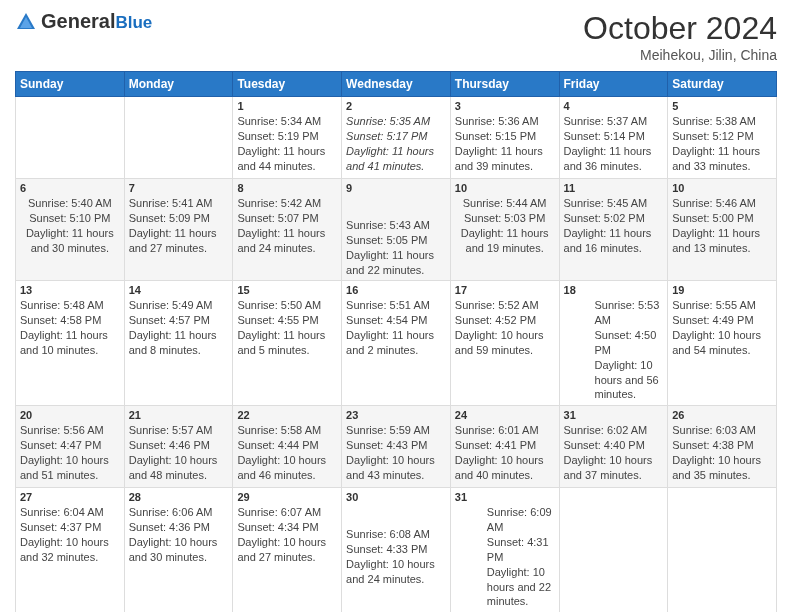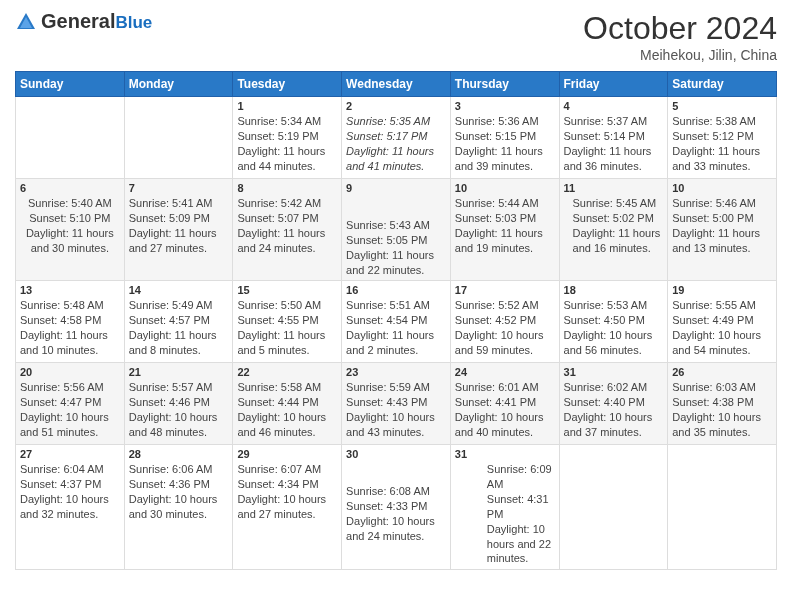--- a/index.html
+++ b/index.html
@@ -184,27 +184,27 @@
 Daylight: 11 hours and 24 minutes.</div>
           </td>
           <td>
             <span class="day-number">9</span>
             <div class="day-info" style="white-space: pre-line; margin-top: 24px;">Sunrise: 5:43 AM
 Sunset: 5:05 PM
 Daylight: 11 hours and 22 minutes.</div>
           </td>
           <td>
             <span class="day-number">10</span>
-            <div class="day-info" style="white-space: pre-line;">Sunrise: 5:44 AM
+            <div class="day-info" style="white-space: pre-line; text-align: center;">Sunrise: 5:44 AM
 Sunset: 5:03 PM
 Daylight: 11 hours and 19 minutes.</div>
           </td>
           <td>
             <span class="day-number">11</span>
-            <div class="day-info" style="white-space: pre-line; margin-left: 9px;">Sunrise: 5:45 AM
+            <div class="day-info" style="white-space: pre-line;">Sunrise: 5:45 AM
 Sunset: 5:02 PM
 Daylight: 11 hours and 16 minutes.</div>
           </td>
           <td>
             <span class="day-number">10</span>
             <div class="day-info" style="white-space: pre-line;">Sunrise: 5:46 AM
 Sunset: 5:00 PM
 Daylight: 11 hours and 13 minutes.</div>
           </td>
         </tr>
@@ -234,21 +234,21 @@
 Daylight: 11 hours and 2 minutes.</div>
           </td>
           <td>
             <span class="day-number">17</span>
             <div class="day-info" style="white-space: pre-line;">Sunrise: 5:52 AM
 Sunset: 4:52 PM
 Daylight: 10 hours and 59 minutes.</div>
           </td>
           <td>
             <span class="day-number">18</span>
-            <div class="day-info" style="white-space: pre-line;">Sunrise: 5:53 AM
+            <div class="day-info" style="white-space: pre-line; margin-left: 31px;">Sunrise: 5:53 AM
 Sunset: 4:50 PM
 Daylight: 10 hours and 56 minutes.</div>
           </td>
           <td>
             <span class="day-number">19</span>
             <div class="day-info" style="white-space: pre-line;">Sunrise: 5:55 AM
 Sunset: 4:49 PM
 Daylight: 10 hours and 54 minutes.</div>
           </td>
         </tr>

